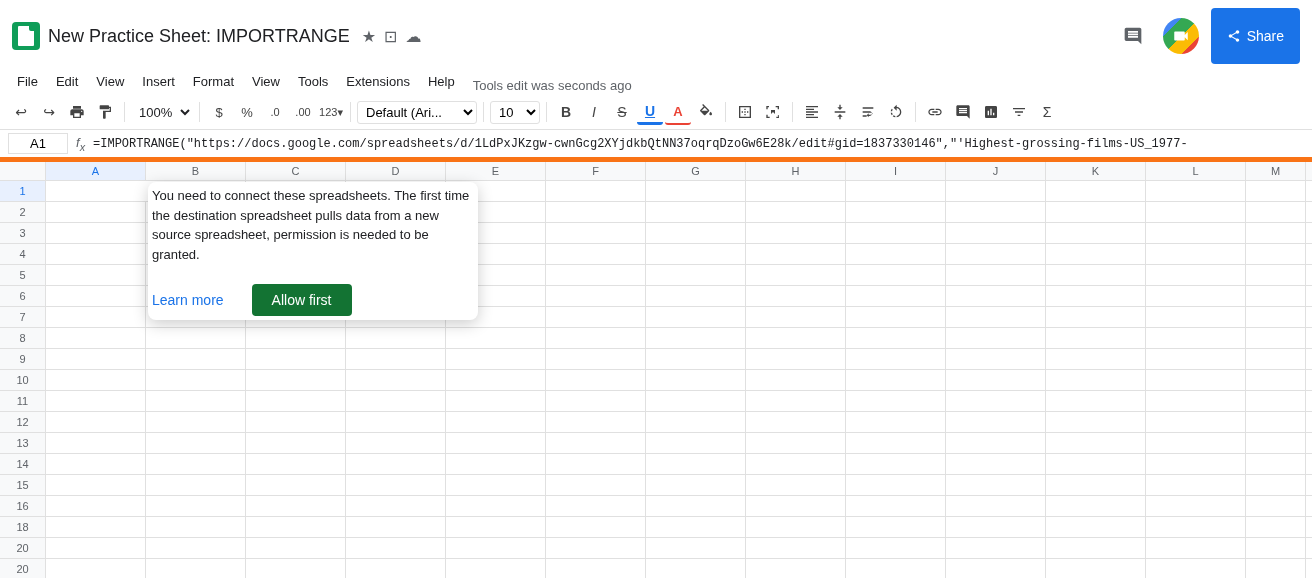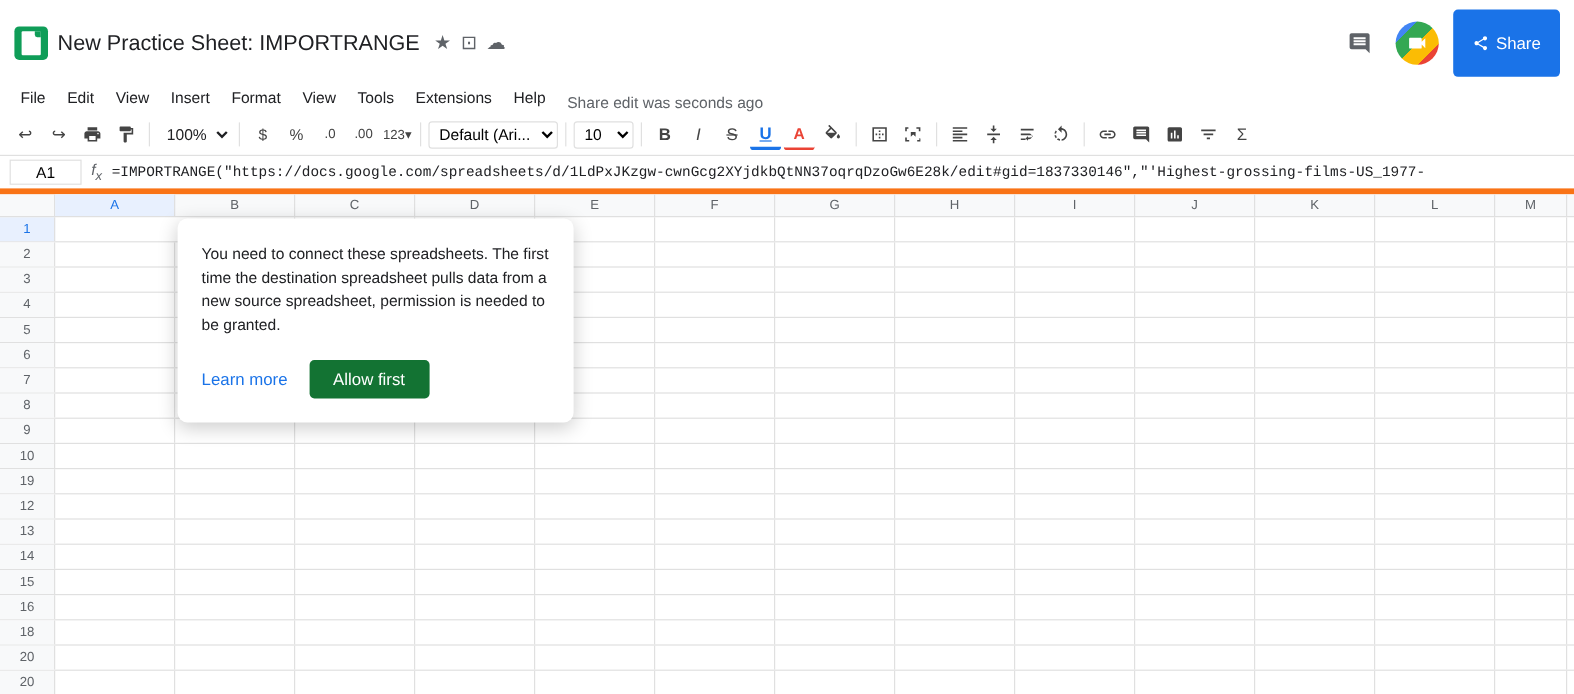--- a/index.html
+++ b/index.html
@@ -139,21 +139,21 @@
       cursor: pointer;
       padding: 2px 4px;
       border-radius: 3px;
     }
     .font-select {
       border: 1px solid #e0e0e0;
       background: white;
       font-size: 13px;
       padding: 2px 4px;
       border-radius: 3px;
-      width: 108px;
+      width: 120px;
     }
     .font-size-select {
       border: 1px solid #e0e0e0;
       background: white;
       font-size: 13px;
       padding: 2px 4px;
       border-radius: 3px;
       width: 50px;
     }
     .toolbar-text-btn {
@@ -295,34 +295,34 @@
       pointer-events: none;
     }
     .popup {
       position: absolute;
       top: 20px;
       left: 148px;
       width: 330px;
       background: white;
       border-radius: 8px;
       box-shadow: 0 4px 16px rgba(0,0,0,0.2);
-      padding: 20px;
+      padding: 4px;
       pointer-events: all;
       z-index: 100;
     }
     .popup-text {
       font-size: 13px;
       color: #202124;
       line-height: 1.5;
       margin-bottom: 20px;
     }
     .popup-actions {
       display: flex;
       align-items: center;
-      gap: 18px;
+      gap: 28px;
     }
     .learn-more-btn {
       background: transparent;
       border: none;
       color: #1a73e8;
       font-size: 14px;
       font-weight: 500;
       cursor: pointer;
       padding: 0;
     }
@@ -376,21 +376,21 @@
 <div class="menu-bar">
   <span class="menu-item">File</span>
   <span class="menu-item">Edit</span>
   <span class="menu-item">View</span>
   <span class="menu-item">Insert</span>
   <span class="menu-item">Format</span>
   <span class="menu-item">View</span>
   <span class="menu-item">Tools</span>
   <span class="menu-item">Extensions</span>
   <span class="menu-item">Help</span>
-  <span class="last-edit">Share edit was seconds ago</span>
+  <span class="last-edit">Tools edit was seconds ago</span>
 </div>
 
 <div class="toolbar">
   <button class="toolbar-btn" title="Undo">↩</button>
   <button class="toolbar-btn" title="Redo">↪</button>
   <button class="toolbar-btn" title="Print">
     <svg width="16" height="16" viewBox="0 0 24 24" fill="#444">
         <path d="M19 8H5c-1.66 0-3 1.34-3 3v6h4v4h12v-4h4v-6c0-1.66-1.34-3-3-3zm-3 11H8v-5h8v5zm3-7c-.55 0-1-.45-1-1s.45-1 1-1 1 .45 1 1-.45 1-1 1zm-1-9H6v4h12V3z"></path>
       </svg>
   </button>
@@ -676,21 +676,21 @@
         <div class="cell col-f"></div>
         <div class="cell col-g"></div>
         <div class="cell col-h"></div>
         <div class="cell col-i"></div>
         <div class="cell col-j"></div>
         <div class="cell col-k"></div>
         <div class="cell col-l"></div>
         <div class="cell col-m"></div>
       </div>
       <div class="grid-row">
-        <div class="row-num">19</div>
+        <div class="row-num">11</div>
         <div class="cell col-a"></div>
         <div class="cell col-b"></div>
         <div class="cell col-c"></div>
         <div class="cell col-d"></div>
         <div class="cell col-e"></div>
         <div class="cell col-f"></div>
         <div class="cell col-g"></div>
         <div class="cell col-h"></div>
         <div class="cell col-i"></div>
         <div class="cell col-j"></div>

